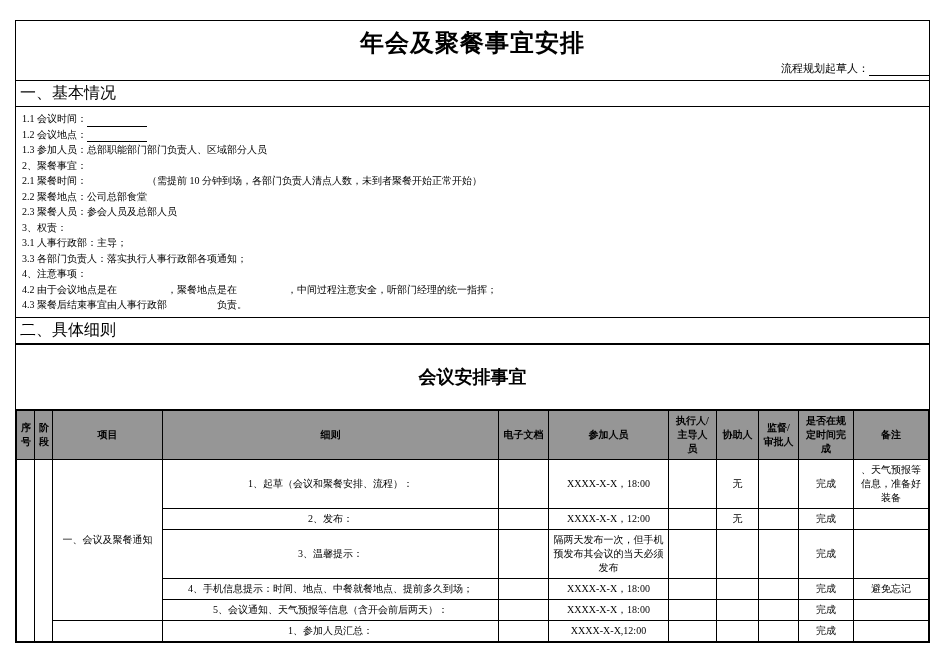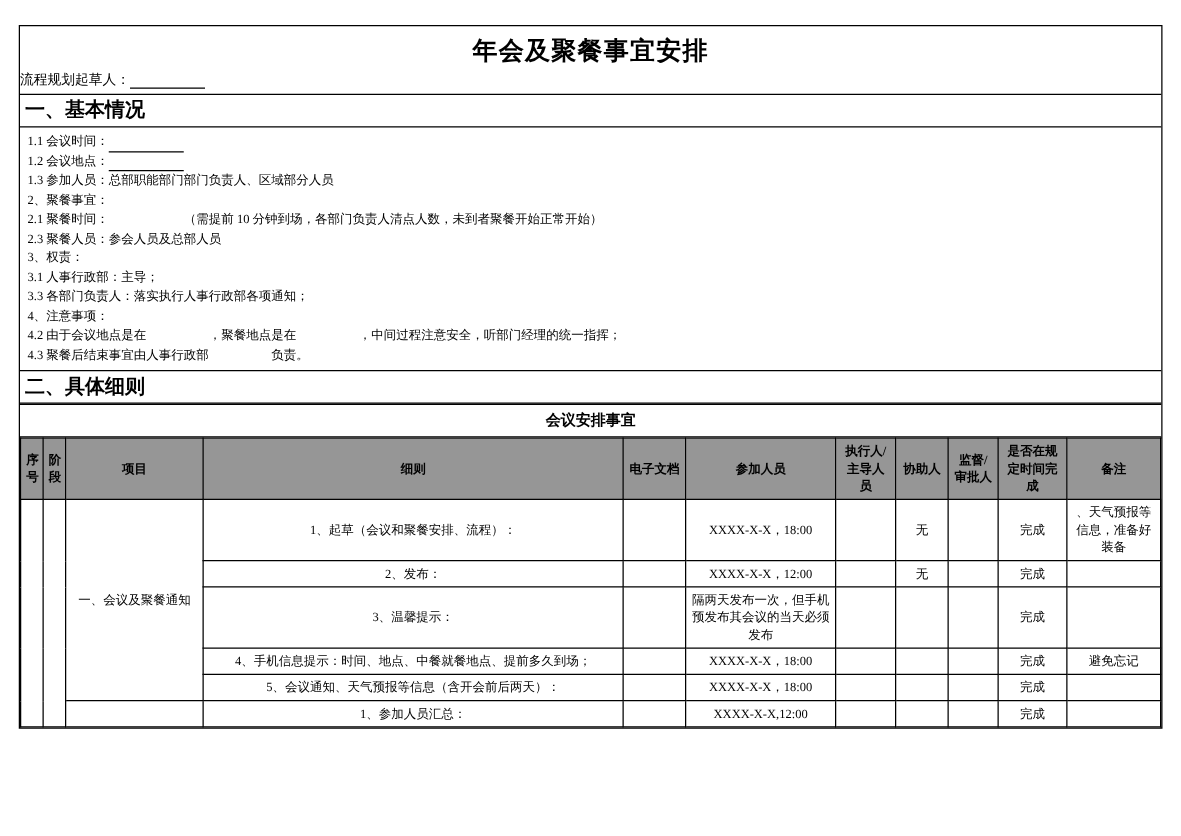--- a/index.html
+++ b/index.html
@@ -12,58 +12,58 @@
       color: #000;
     }
     .outer {
       border: 1.5px solid #000;
     }
     .title-area {
       text-align: center;
       padding: 6px 0 2px 0;
     }
     .main-title {
-      font-size: 20px;
+      font-size: 24px;
       font-weight: bold;
       letter-spacing: 1px;
       text-align: center;
     }
     .subtitle-row {
-      text-align: left;
+      text-align: right;
       font-size: 11px;
       padding-bottom: 4px;
     }
     .subtitle-row .underline-blank {
       display: inline-block;
       border-bottom: 1px solid #000;
       min-width: 60px;
       height: 12px;
       vertical-align: bottom;
     }
     .section-header {
       font-size: 16px;
-      font-weight: bold;
+      font-weight: normal;
       border-top: 1px solid #000;
       border-bottom: 1px solid #000;
       padding: 2px 4px;
     }
     .info-block {
       padding: 4px 6px;
       line-height: 1.55;
       font-size: 10px;
     }
     .info-block .line { white-space: pre-wrap; }
     .u { display:inline-block; border-bottom:1px solid #000; min-width:60px; height:11px; vertical-align:bottom;}
     .sub-title {
       text-align: center;
-      font-size: 12px;
+      font-size: 18px;
       font-weight: bold;
       border-top: 1px solid #000;
       border-bottom: 1px solid #000;
-      padding: 4px 0;
+      padding: 20px 0;
     }
     table.grid {
       border-collapse: collapse;
       width: 100%;
       table-layout: fixed;
     }
     table.grid th, table.grid td {
       border: 1px solid #000;
       padding: 3px 4px;
       font-size: 10px;
@@ -101,20 +101,21 @@
   </div>
 
   <div class="section-header">一、基本情况</div>
 
   <div class="info-block">
     <div class="line"><span>1.1 会议时间：</span><span class="u"></span></div>
     <div class="line"><span>1.2 会议地点：</span><span class="u"></span></div>
     <div class="line">1.3 参加人员：总部职能部门部门负责人、区域部分人员</div>
     <div class="line">2、聚餐事宜：</div>
     <div class="line">2.1 聚餐时间：　　　　　　（需提前 10 分钟到场，各部门负责人清点人数，未到者聚餐开始正常开始）</div>
+    <div class="line">2.2 聚餐地点：公司总部食堂</div>
     <div class="line">2.3 聚餐人员：参会人员及总部人员</div>
     <div class="line">3、权责：</div>
     <div class="line">3.1 人事行政部：主导；</div>
     <div class="line">3.3 各部门负责人：落实执行人事行政部各项通知；</div>
     <div class="line">4、注意事项：</div>
     <div class="line">4.2 由于会议地点是在　　　　　，聚餐地点是在　　　　　，中间过程注意安全，听部门经理的统一指挥；</div>
     <div class="line">4.3 聚餐后结束事宜由人事行政部　　　　　负责。</div>
   </div>
 
   <div class="section-header">二、具体细则</div>

